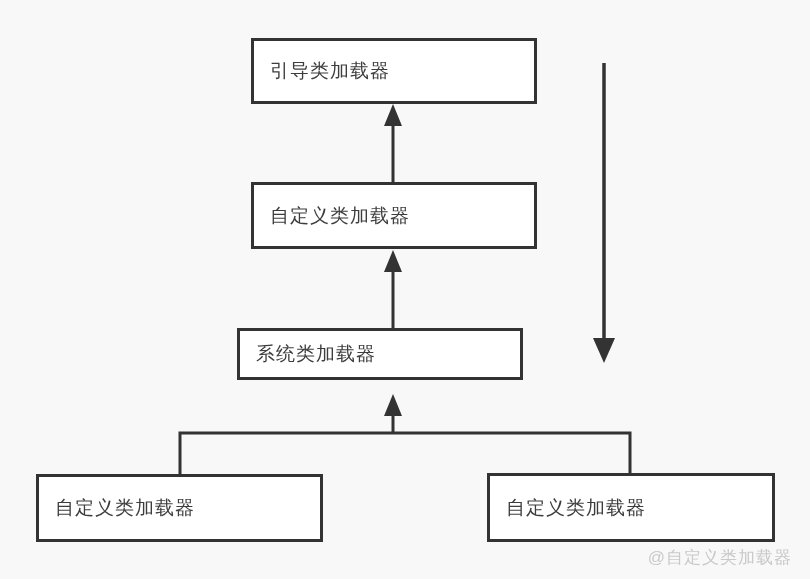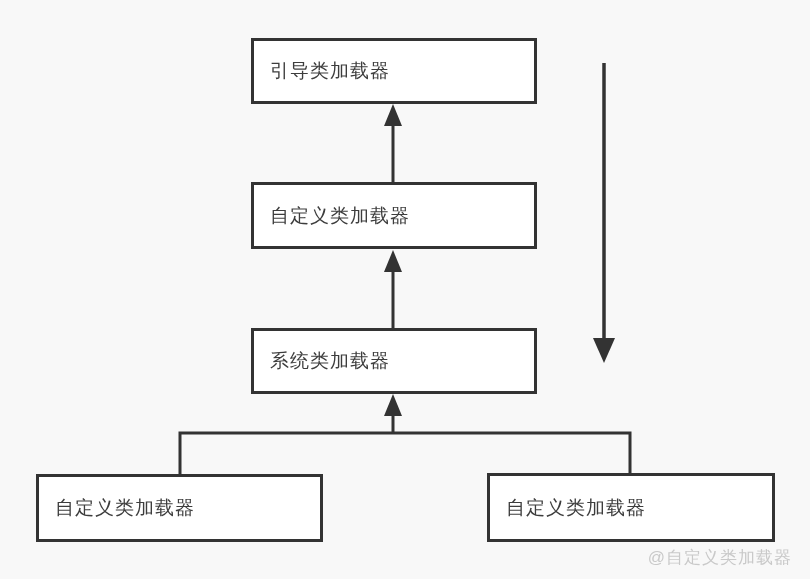--- a/index.html
+++ b/index.html
@@ -36,21 +36,21 @@
     padding-left: 16px;
   }
   .node span {
     font-size: 19px;
     color: var(--text);
     letter-spacing: 1px;
     white-space: nowrap;
   }
   .node-bootstrap   { left: 251px; top: 38px;  width: 286px; height: 66px; }
   .node-extension   { left: 251px; top: 182px; width: 286px; height: 67px; }
-  .node-system      { left: 251px; top: 328px; width: 286px; height: 66px; }
+  .node-system      { left: 237px; top: 328px; width: 286px; height: 52px; }
   .node-custom-left { left: 36px;  top: 474px; width: 287px; height: 68px; }
   .node-custom-right{ left: 487px; top: 473px; width: 288px; height: 69px; }
   .watermark {
     position: absolute;
     right: 18px;
     bottom: 10px;
     font-size: 17px;
     color: var(--watermark);
     letter-spacing: 1px;
   }

